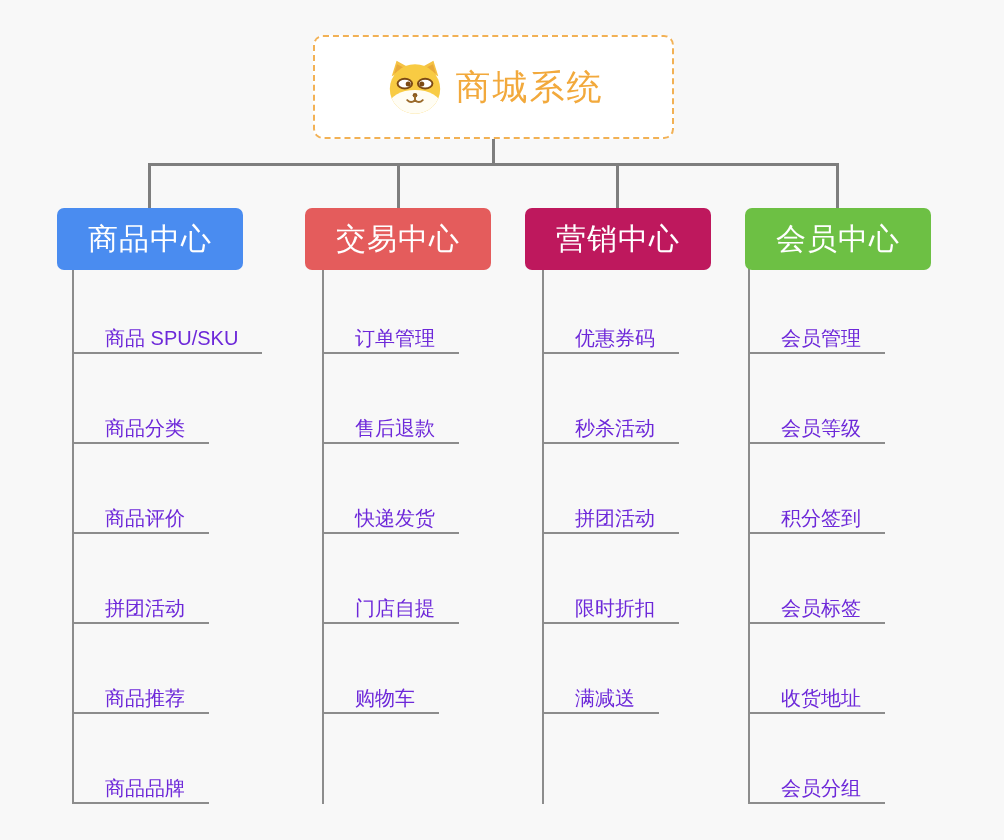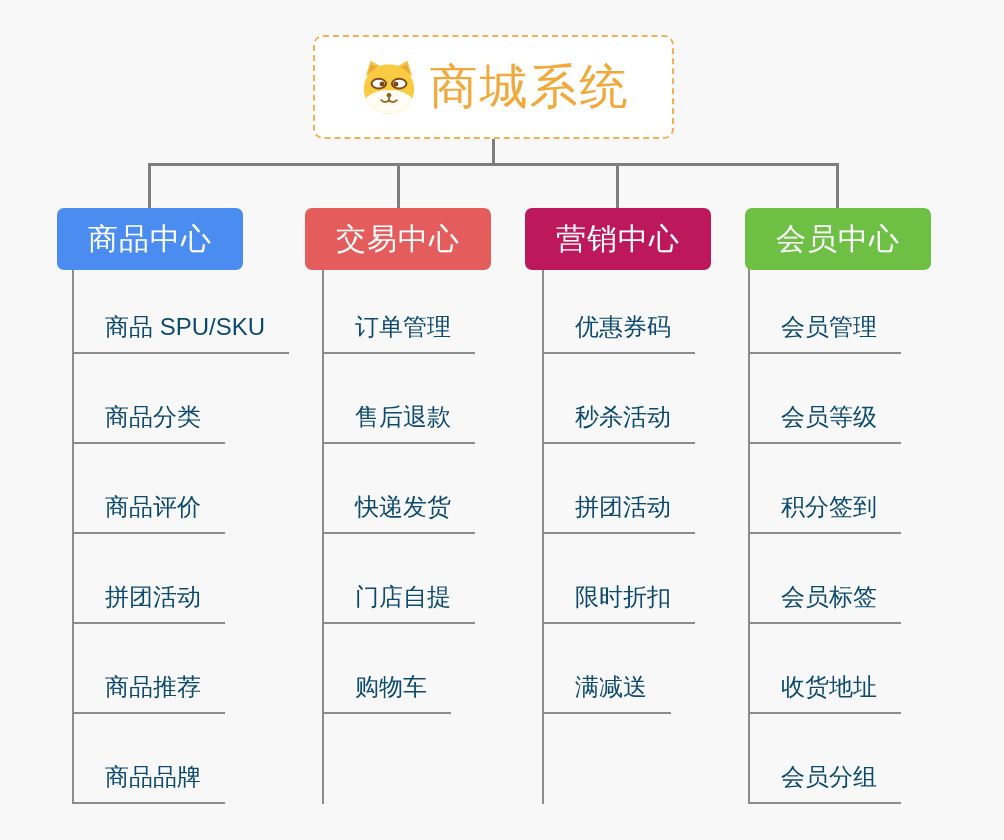--- a/index.html
+++ b/index.html
@@ -9,21 +9,21 @@
     font-family:"Liberation Sans","DejaVu Sans",sans-serif;
   }
   
   .root-node{
     position:absolute;left:313px;top:35px;width:361px;height:104px;
     background:#FFFFFF;border:2px dashed #F2B155;border-radius:10px;
     box-sizing:border-box;
     display:flex;align-items:center;justify-content:center;gap:10px;
   }
   .root-title{
-    font-size:48px;color:#F2A93C;letter-spacing:2px;white-space:nowrap;
+    font-size:35px;color:#F2A93C;letter-spacing:2px;white-space:nowrap;
   }
   .root-icon{width:62px;height:58px;flex:0 0 auto;}
   
   .line{position:absolute;background:#7E7E7E;z-index:0;}
   .stem       {left:492px;top:138px;width:3px;height:28px;}
   .hbar       {left:148px;top:163px;width:691px;height:3px;}
   .drop-1     {left:148px;top:163px;width:3px;height:48px;}
   .drop-2     {left:397px;top:163px;width:3px;height:48px;}
   .drop-3     {left:616px;top:163px;width:3px;height:48px;}
   .drop-4     {left:836px;top:163px;width:3px;height:48px;}
@@ -41,22 +41,22 @@
     border-left:2px solid #8C8C8C;z-index:1;
   }
   .bc-1{left:72px;} .bc-2{left:322px;} .bc-3{left:542px;} .bc-4{left:748px;}
   .branch-item{
     height:90px;width:fit-content;box-sizing:border-box;
     border-bottom:2px solid #8C8C8C;
     padding:0 24px 0 31px;
     display:flex;align-items:flex-end;
   }
   .branch-item span{
-    font-size:24px;color:#0c4a6e;white-space:nowrap;
-    padding-bottom:9px;display:block;
+    font-size:20px;color:#6d28d9;white-space:nowrap;
+    display:block;
   }
 </style>
 </head>
 <body>
 
 <div class="line stem"></div>
 <div class="line hbar"></div>
 <div class="line drop-1"></div>
 <div class="line drop-2"></div>
 <div class="line drop-3"></div>

